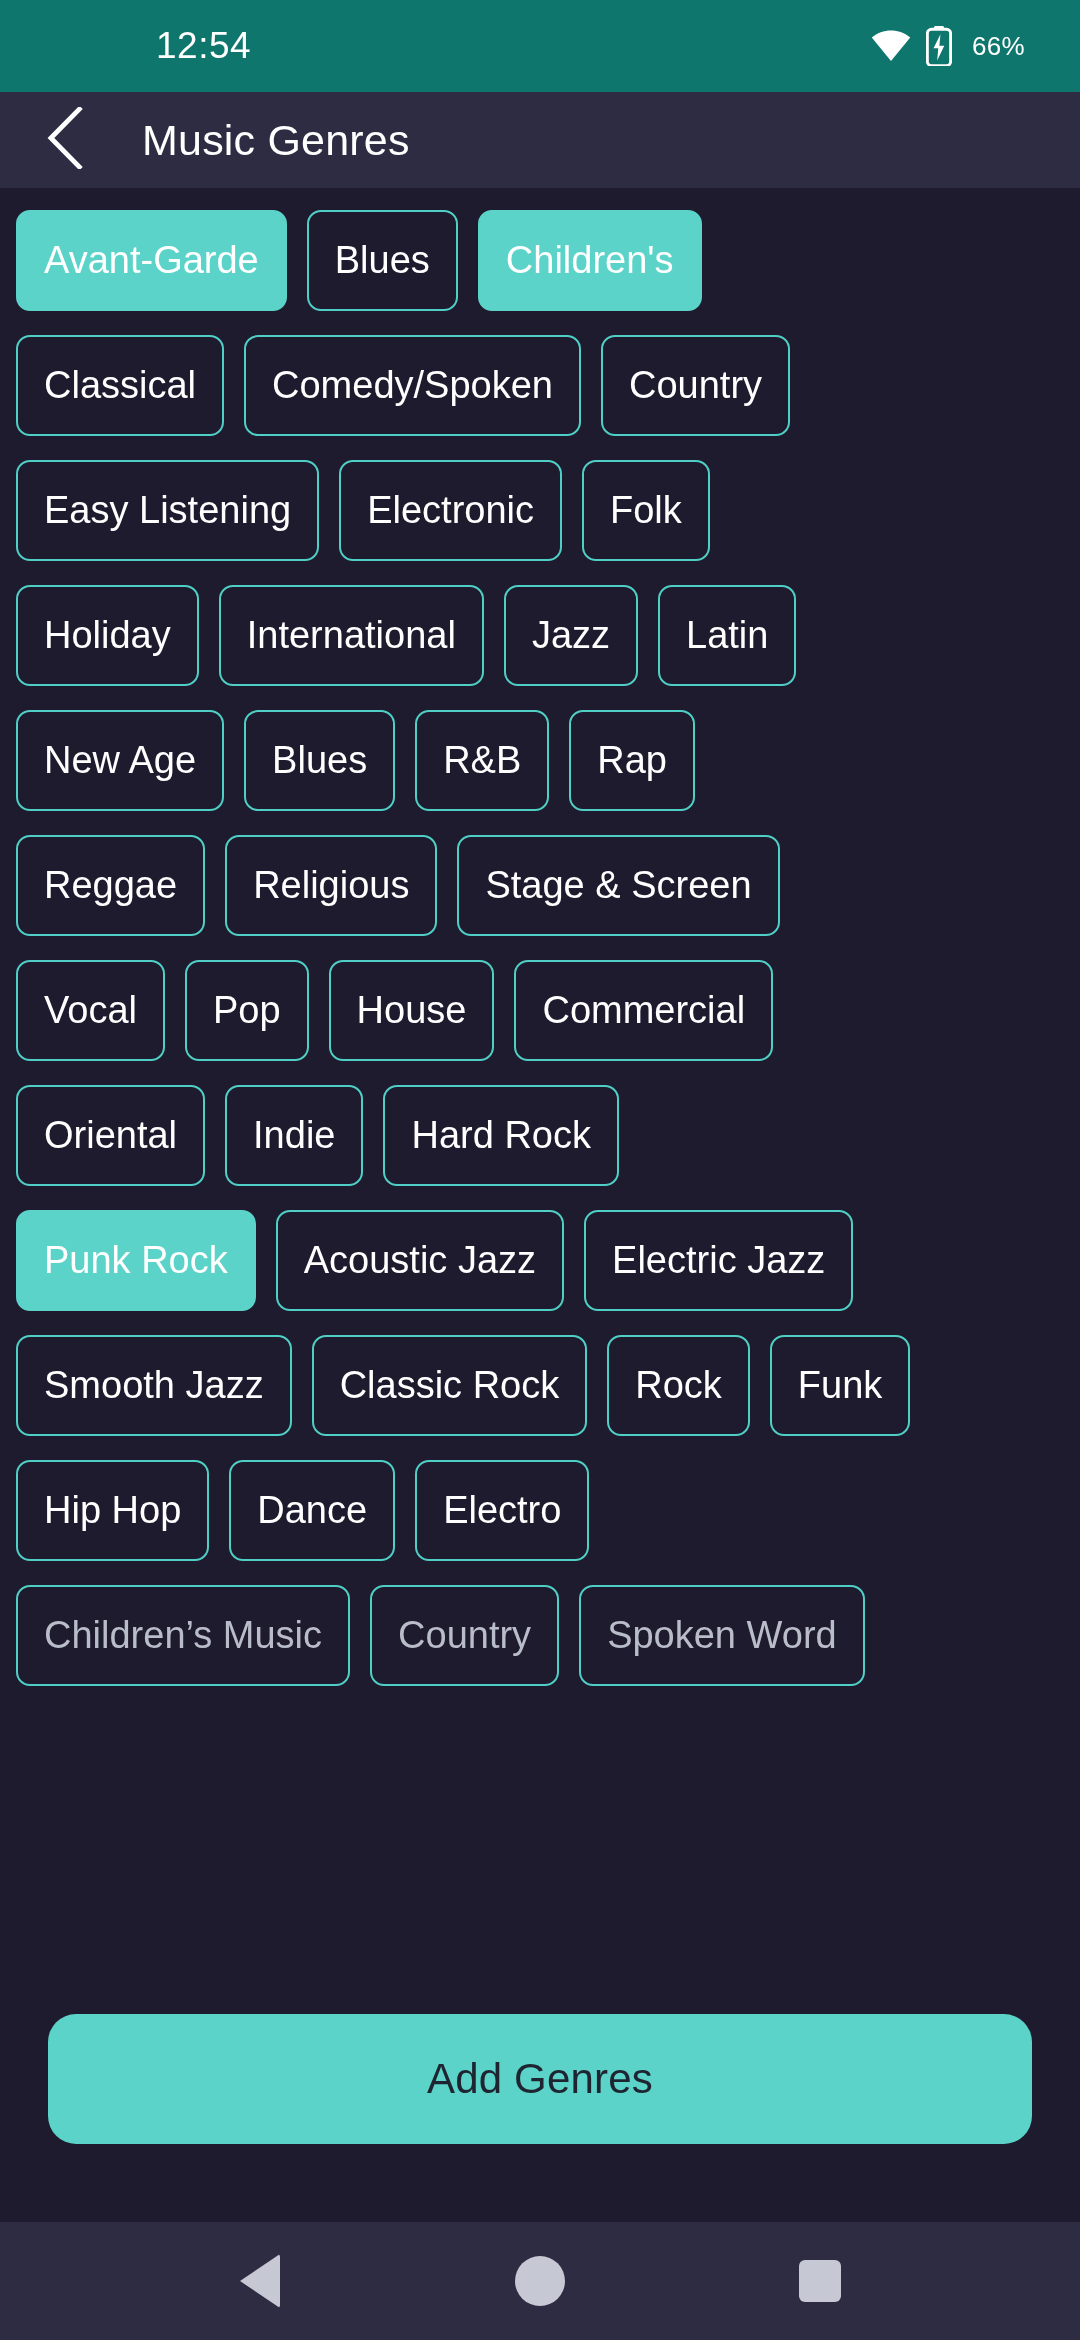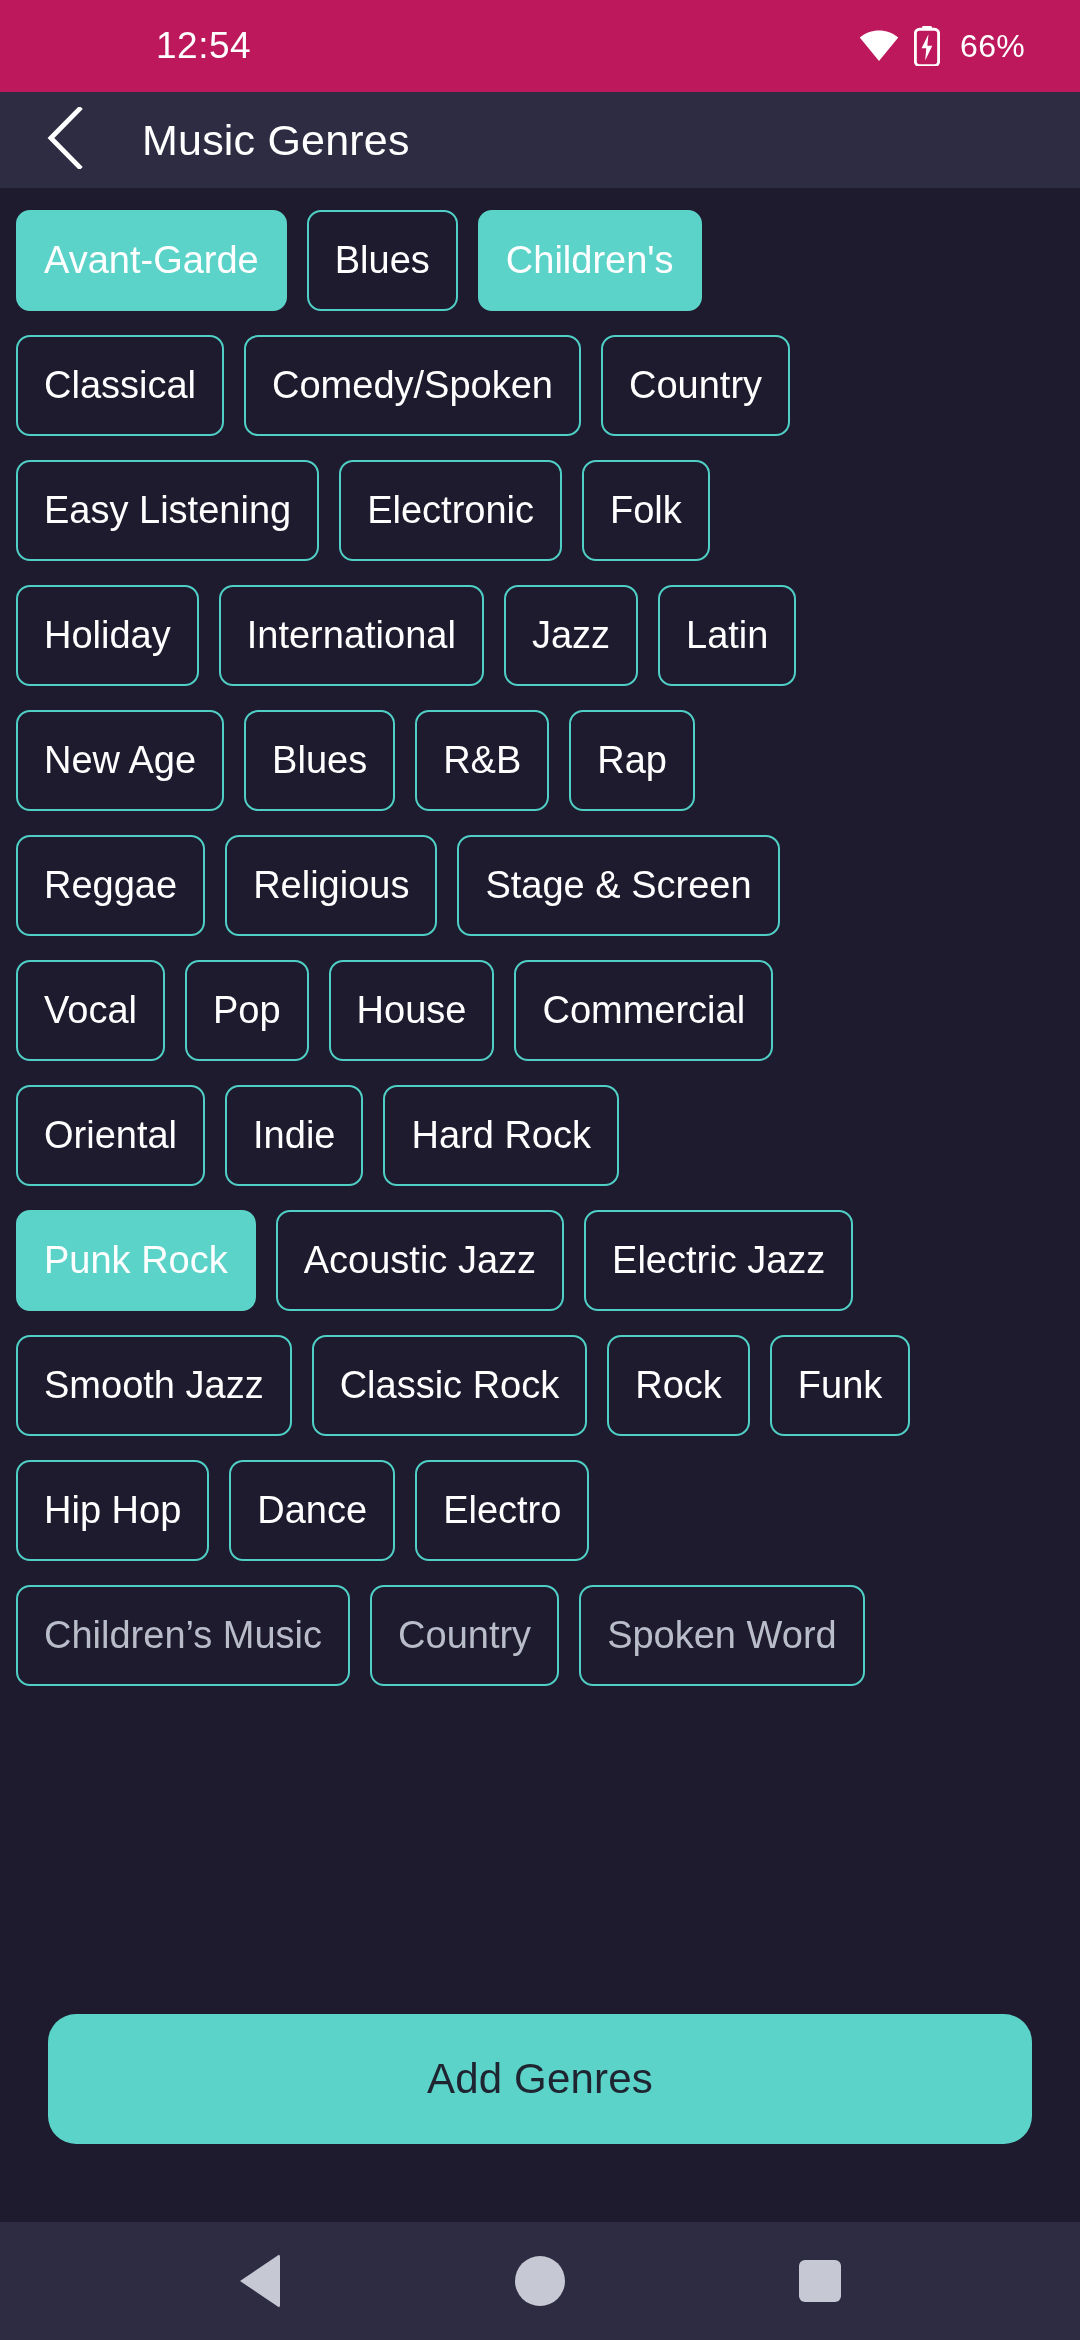--- a/index.html
+++ b/index.html
@@ -12,39 +12,39 @@
   #app {
     position:relative;
     width:1080px; height:2340px;
     background:#1e1b2e;
     display:flex; flex-direction:column;
   }
 
   
   .statusbar {
     height:92px; flex:0 0 92px;
-    background:#be185d;
+    background:#0f766e;
     display:flex; align-items:center;
     padding:0 48px 0 0;
     position:relative;
   }
   .status-time {
     position:absolute; left:156px; top:50%;
     transform:translateY(-50%);
     color:#ffffff; font-size:37px; font-weight:400;
     letter-spacing:.5px;
   }
   .status-right {
     position:absolute; right:55px; top:50%;
     transform:translateY(-50%);
     display:flex; align-items:center; gap:14px;
   }
   .status-right svg { display:block; }
   .battery-pct {
-    color:#ffffff; font-size:32px; font-weight:400;
+    color:#ffffff; font-size:26px; font-weight:400;
     letter-spacing:.3px; margin-left:6px;
   }
 
   
   .appbar {
     height:96px; flex:0 0 96px;
     background:#2e2c42;
     display:flex; align-items:center;
     padding-left:36px;
   }

